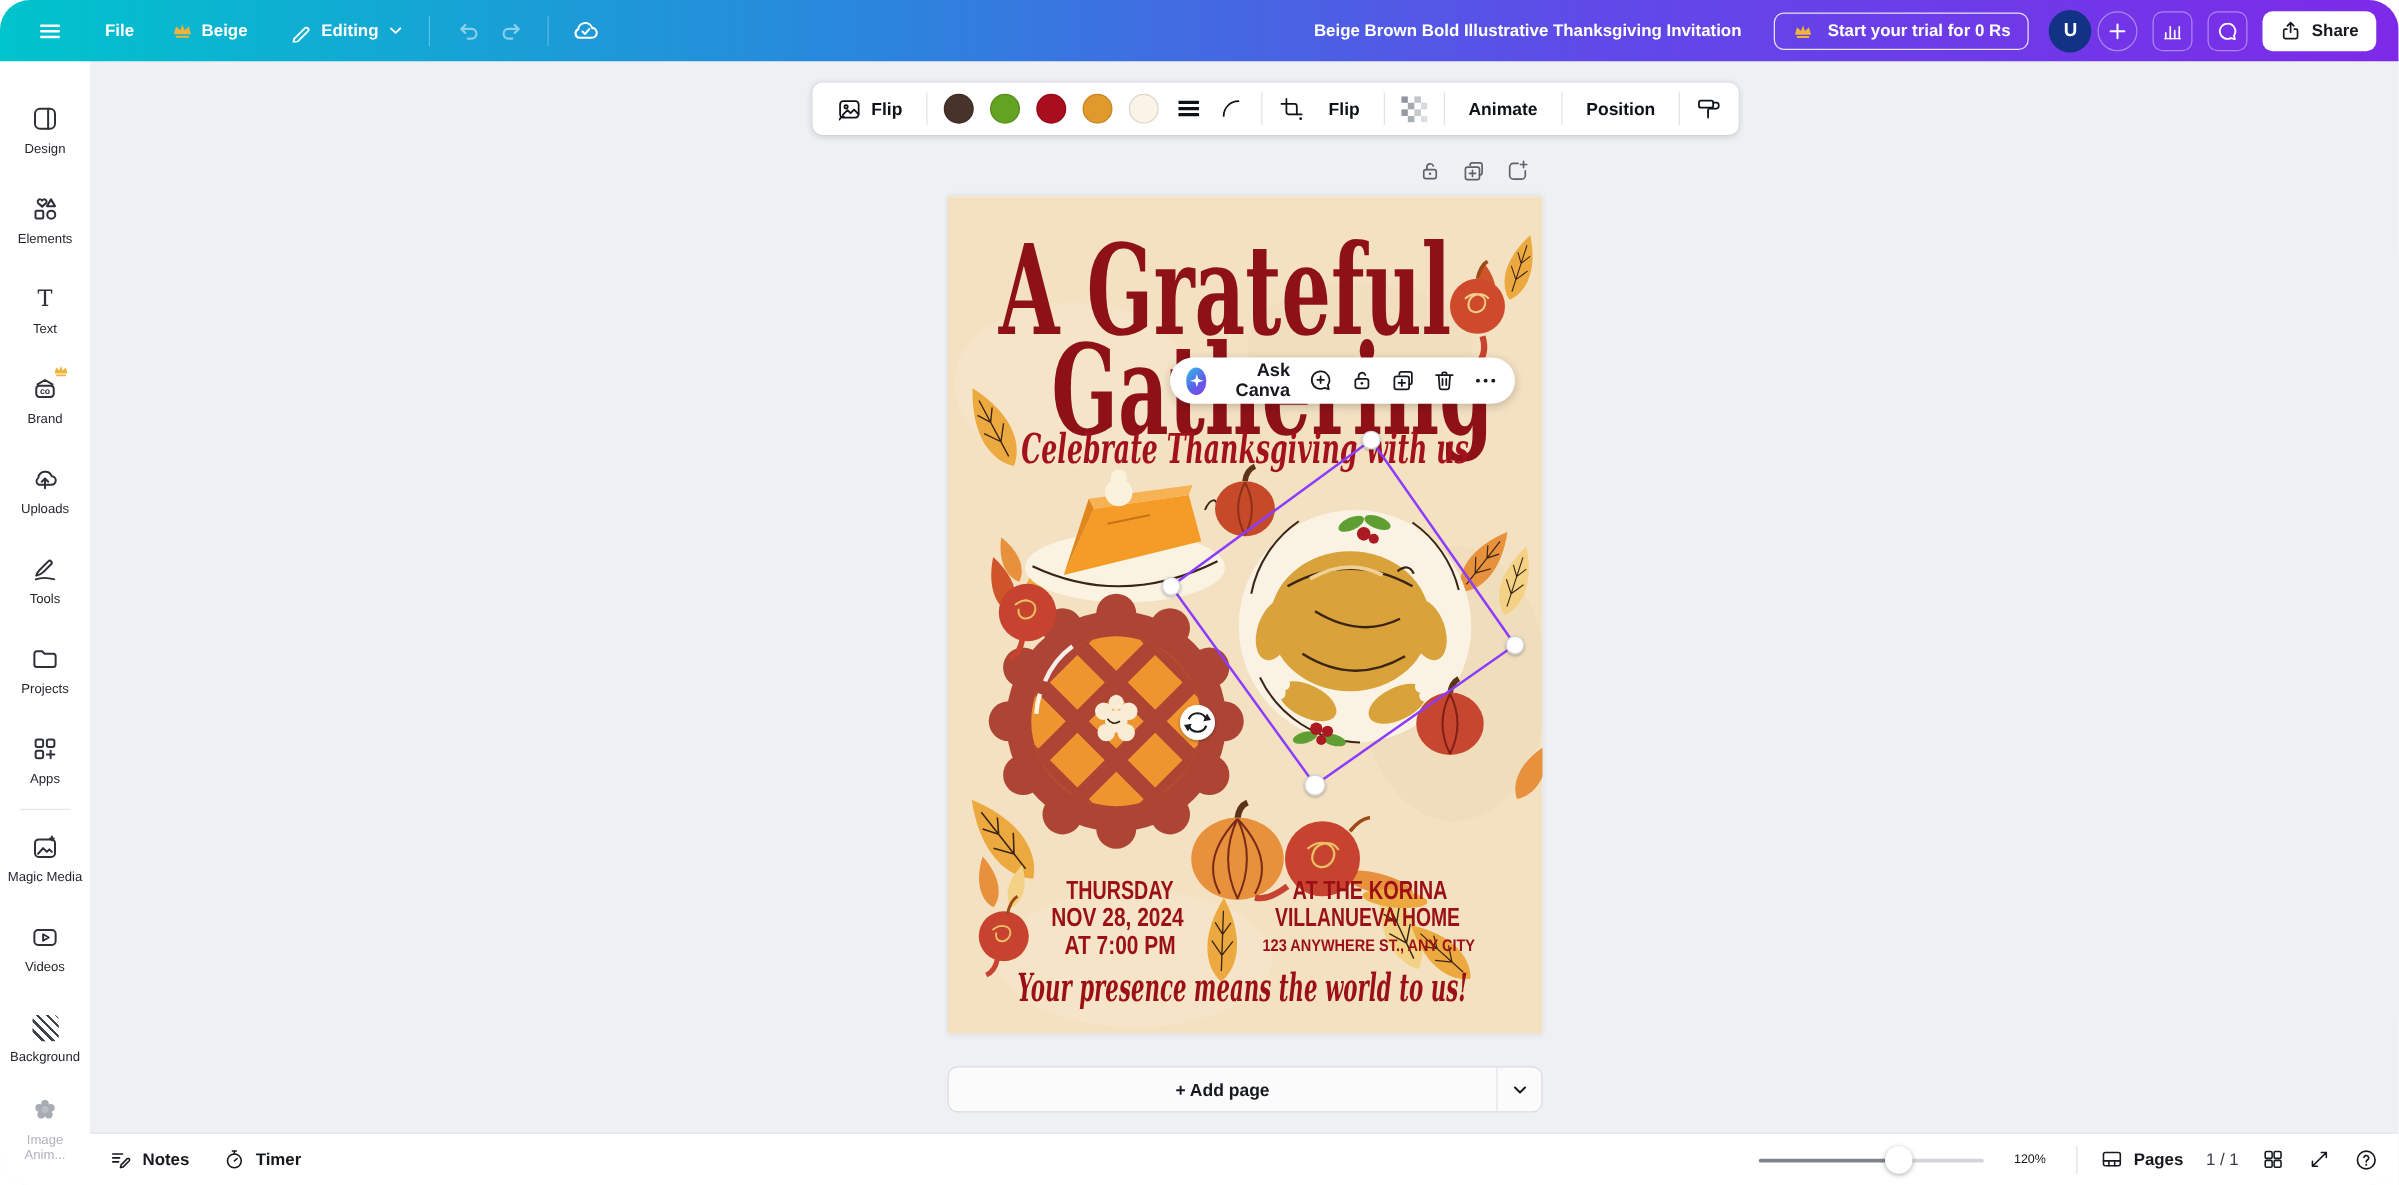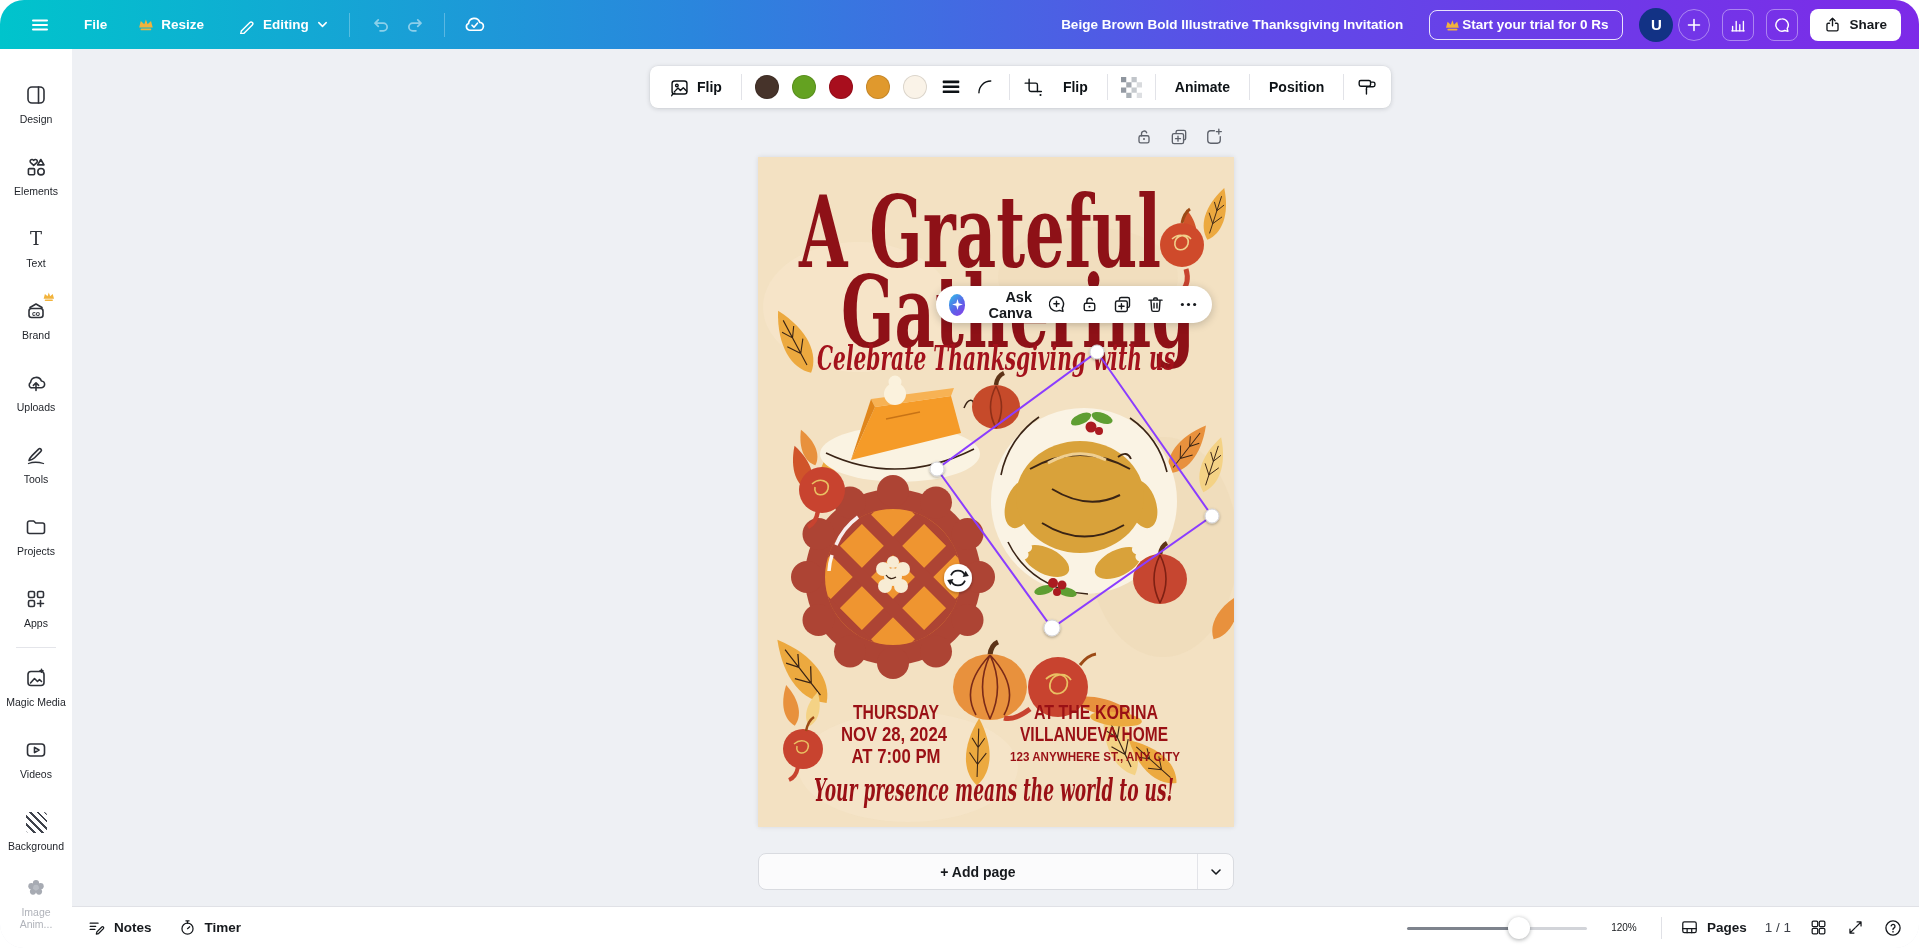--- a/index.html
+++ b/index.html
@@ -10,21 +10,21 @@
 
   
   .topbar{position:absolute;left:0;top:0;width:1919px;height:49px;z-index:30;display:flex;align-items:center;
           background:linear-gradient(90deg,#00c4cc 0%,#2a86dd 36%,#5f4ae8 66%,#7d2ae8 100%);color:#fff;
           padding:0 18px 0 30px;box-sizing:border-box;}
   .tb-btn{display:flex;align-items:center;gap:7px;font-size:13.5px;font-weight:700;color:#fff;background:none;
           border:0;font-family:inherit;cursor:pointer;padding:0;}
   .vdiv{width:1px;height:24px;background:rgba(255,255,255,.28);}
   .dim{opacity:.5;}
   .doc-title{margin-left:auto;font-size:13.5px;font-weight:600;white-space:nowrap;}
-  .trial-btn{display:flex;align-items:center;gap:2px;height:30px;padding:0 14px;margin-left:26px;
+  .trial-btn{display:flex;align-items:center;gap:12px;height:30px;padding:0 14px;margin-left:26px;
              border:1.5px solid rgba(255,255,255,.85);border-radius:8px;background:transparent;color:#fff;
              font-size:13.5px;font-weight:700;font-family:inherit;cursor:pointer;white-space:nowrap;justify-content:flex-end;}
   .avatar{width:34px;height:34px;border-radius:50%;background:#123285;color:#fff;display:flex;align-items:center;
           justify-content:center;font-size:15px;font-weight:700;margin-left:16px;cursor:pointer;}
   .round-btn{width:32px;height:32px;border-radius:50%;border:1px solid rgba(255,255,255,.4);background:transparent;
              color:#fff;display:flex;align-items:center;justify-content:center;cursor:pointer;margin-left:5px;}
   .sq-btn{width:32px;height:32px;border-radius:8px;border:1px solid rgba(255,255,255,.4);background:transparent;
           color:#fff;display:flex;align-items:center;justify-content:center;cursor:pointer;margin-left:12px;}
   .share-btn{display:flex;align-items:center;gap:8px;height:32px;padding:0 14px;margin-left:12px;border:0;
              border-radius:8px;background:#fff;color:#16191d;font-size:13.5px;font-weight:700;font-family:inherit;cursor:pointer;}
@@ -100,21 +100,21 @@
         </svg>
     </button>
     <button class="tb-btn" style="margin-right:30px">
       <span>File</span>
     </button>
     <button class="tb-btn" style="margin-right:34px">
       <svg width="17" height="17" viewBox="0 0 20 20">
           <path d="M2.5 13.5 4.5 6 8.5 9.7 10.5 4 12.5 9.7 16.5 6 18.5 13.5Z" fill="#f2b33c"></path>
           <rect x="4.2" y="14.8" width="12.6" height="2" rx="1" fill="#f2b33c"></rect>
         </svg>
-      <span>Resize</span>
+      <span>Beige</span>
     </button>
     <button class="tb-btn" style="margin-right:20px">
       <svg class="ic" width="18" height="18" viewBox="0 0 20 20">
           <path d="M4 16.5 13.2 7.3a1.9 1.9 0 0 1 2.7 2.7L6.7 19.2 3 20l.8-3.7Z"></path>
         </svg>
       <span>Editing</span>
       <svg class="ic" width="13" height="13" viewBox="0 0 14 14">
           <path d="M3 5l4 4 4-4"></path>
         </svg>
     </button>

